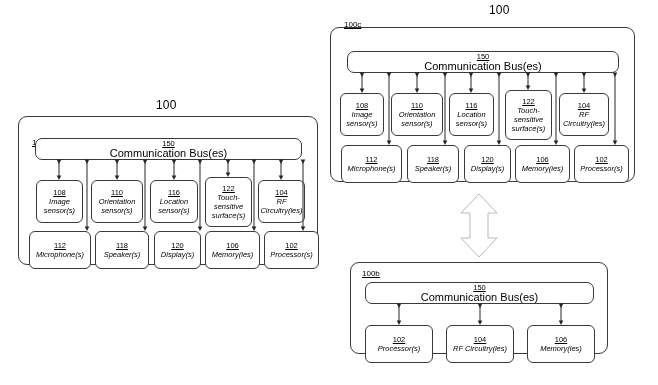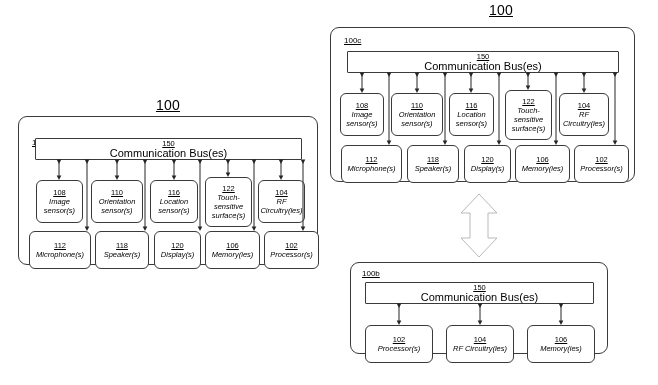--- a/index.html
+++ b/index.html
@@ -18,23 +18,22 @@
   .canvas {
     position: absolute;
     left: 0; top: 0;
     width: 658px;
     height: 385px;
   }
 
   
   .fig-num {
     position: absolute;
-    font-size: 14px;
+    font-size: 12px;
     line-height: 10px;
-    text-decoration: underline;
     letter-spacing: 0.2px;
     white-space: nowrap;
   }
 
   
   .group-box {
     position: absolute;
     box-sizing: border-box;
     border: 1px solid #3a3a3a;
     border-radius: 9px;
@@ -46,21 +45,21 @@
     line-height: 9px;
     text-decoration: underline;
     white-space: nowrap;
   }
 
   
   .bus-box {
     position: absolute;
     box-sizing: border-box;
     border: 1px solid #3a3a3a;
-    border-radius: 1px;
+    border-radius: 7px;
     background: #ffffff;
     display: flex;
     flex-direction: column;
     align-items: center;
     justify-content: center;
     text-align: center;
   }
   .bus-num {
     font-size: 7.5px;
     line-height: 8.5px;
@@ -176,21 +175,21 @@
   <div class="comp-box" style="left:205px; top:231px; width:55px; height:24px;">
     <span class="comp-num">106</span>
     <span class="comp-label">Memory(ies)</span>
   </div>
   <div class="comp-box" style="left:264px; top:231px; width:55px; height:24px;">
     <span class="comp-num">102</span>
     <span class="comp-label">Processor(s)</span>
   </div>
 
   <div class="group-box" style="left:330px; top:27px; width:305px; height:155px;"></div>
-  <div class="group-label" style="left:344px; top:36px;">100c</div>
+  <div class="group-label" style="left:344px; top:20px;">100c</div>
 
   <div class="bus-box" style="left:347px; top:51px; width:272px; height:22px;">
     <span class="bus-num">150</span>
     <span class="bus-label">Communication Bus(es)</span>
   </div>
 
   <div class="comp-box" style="left:340px; top:93px; width:44px; height:43px;">
     <span class="comp-num">108</span>
     <span class="comp-label">Image
 sensor(s)</span>

